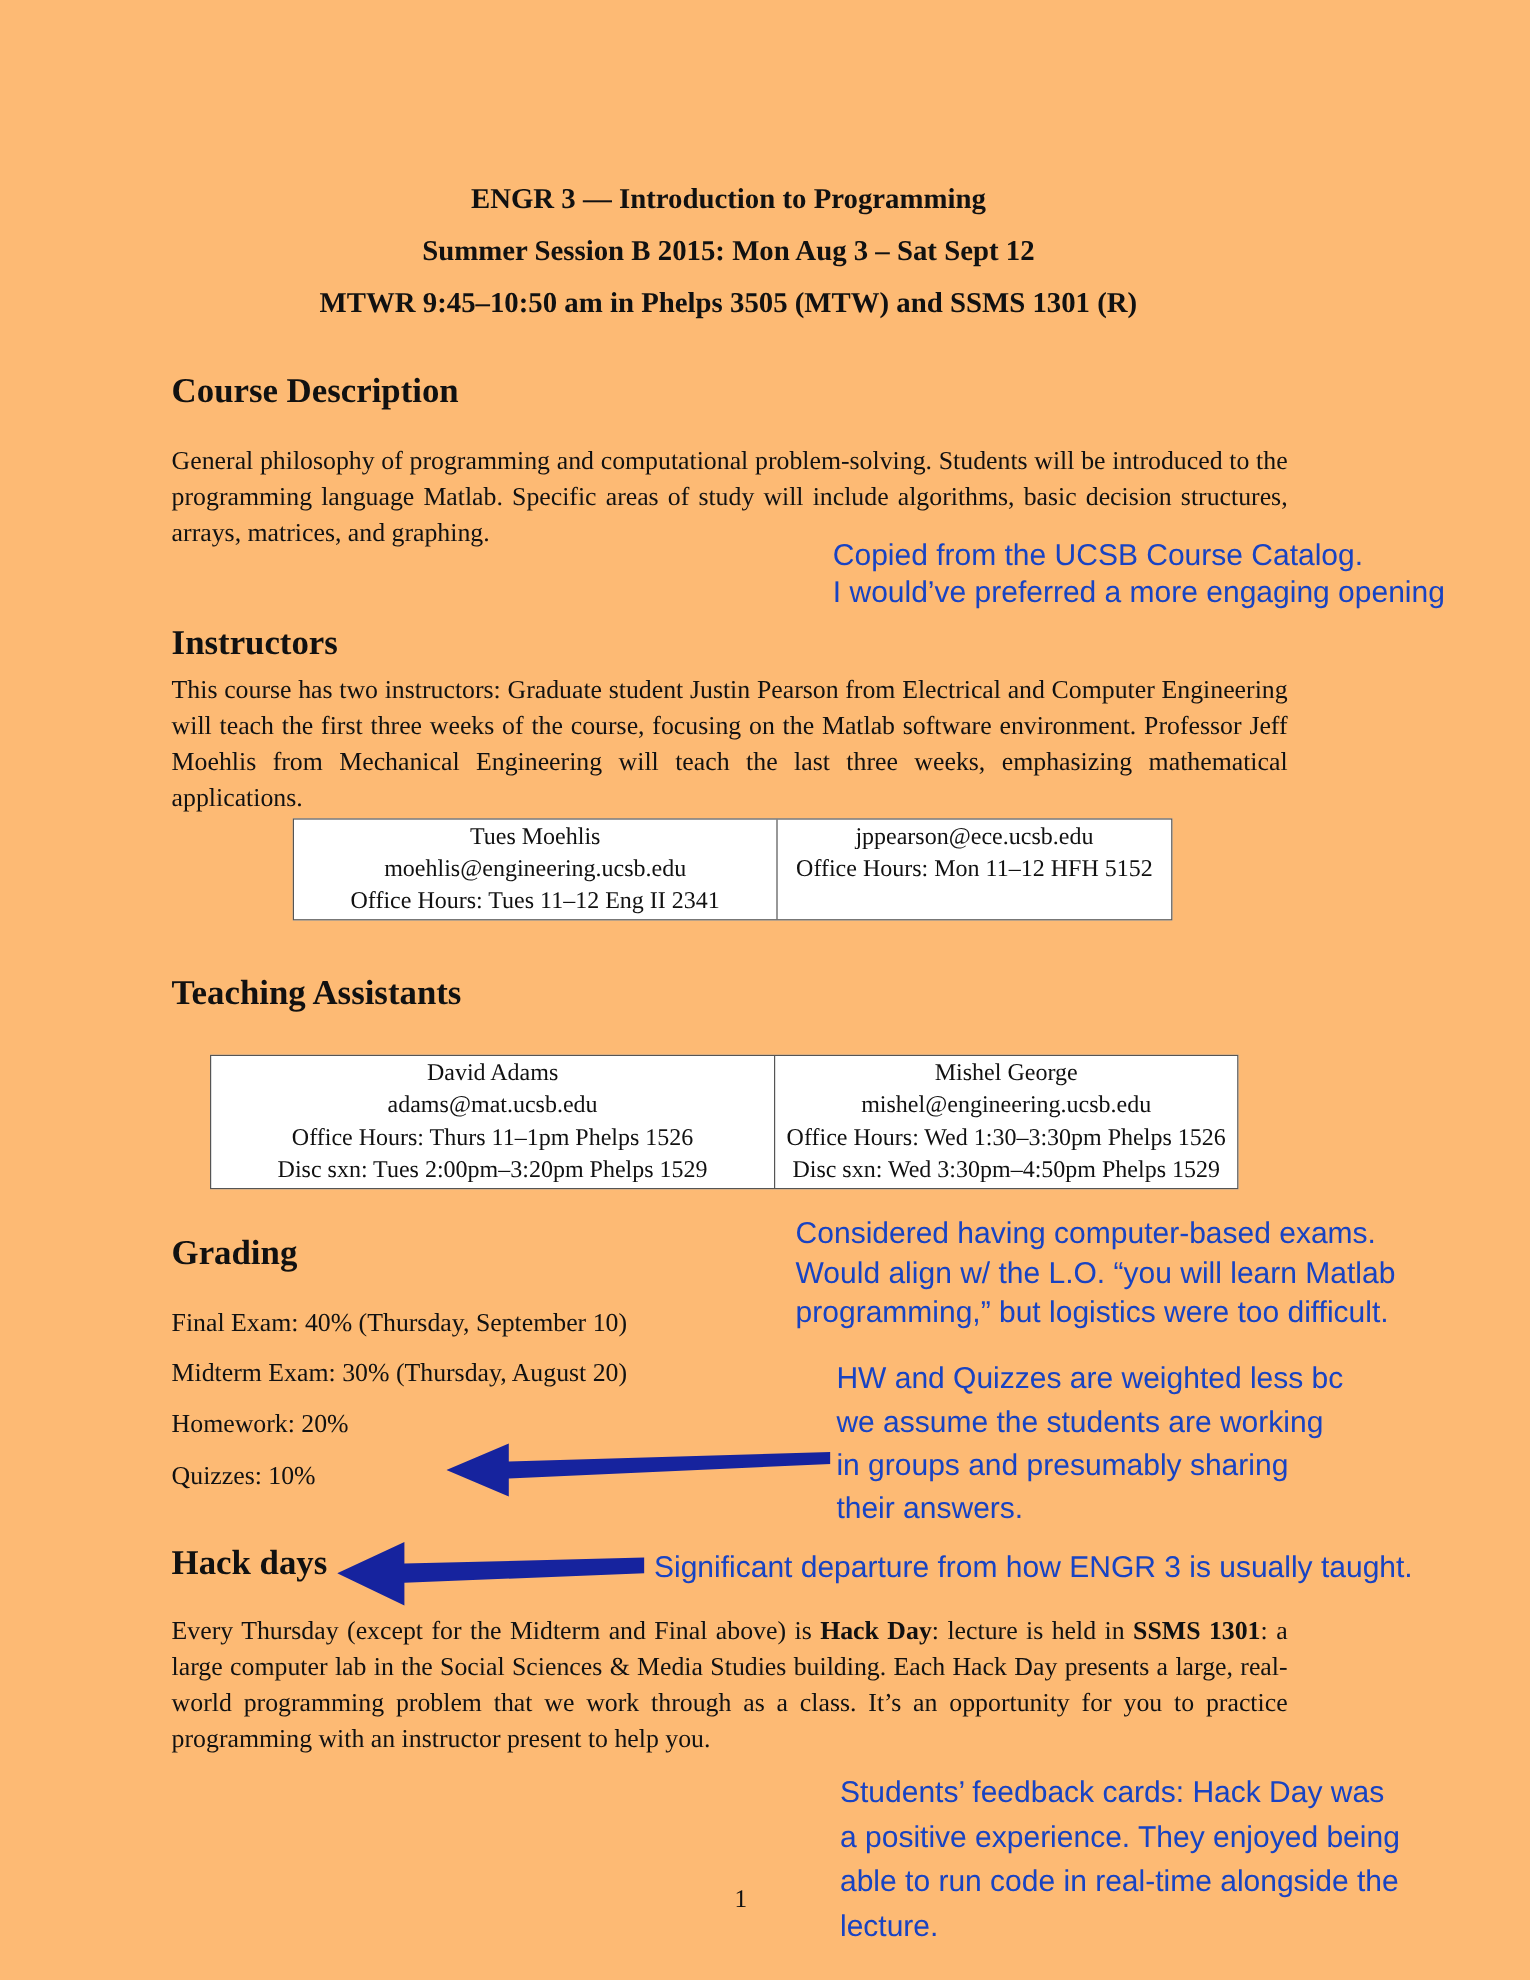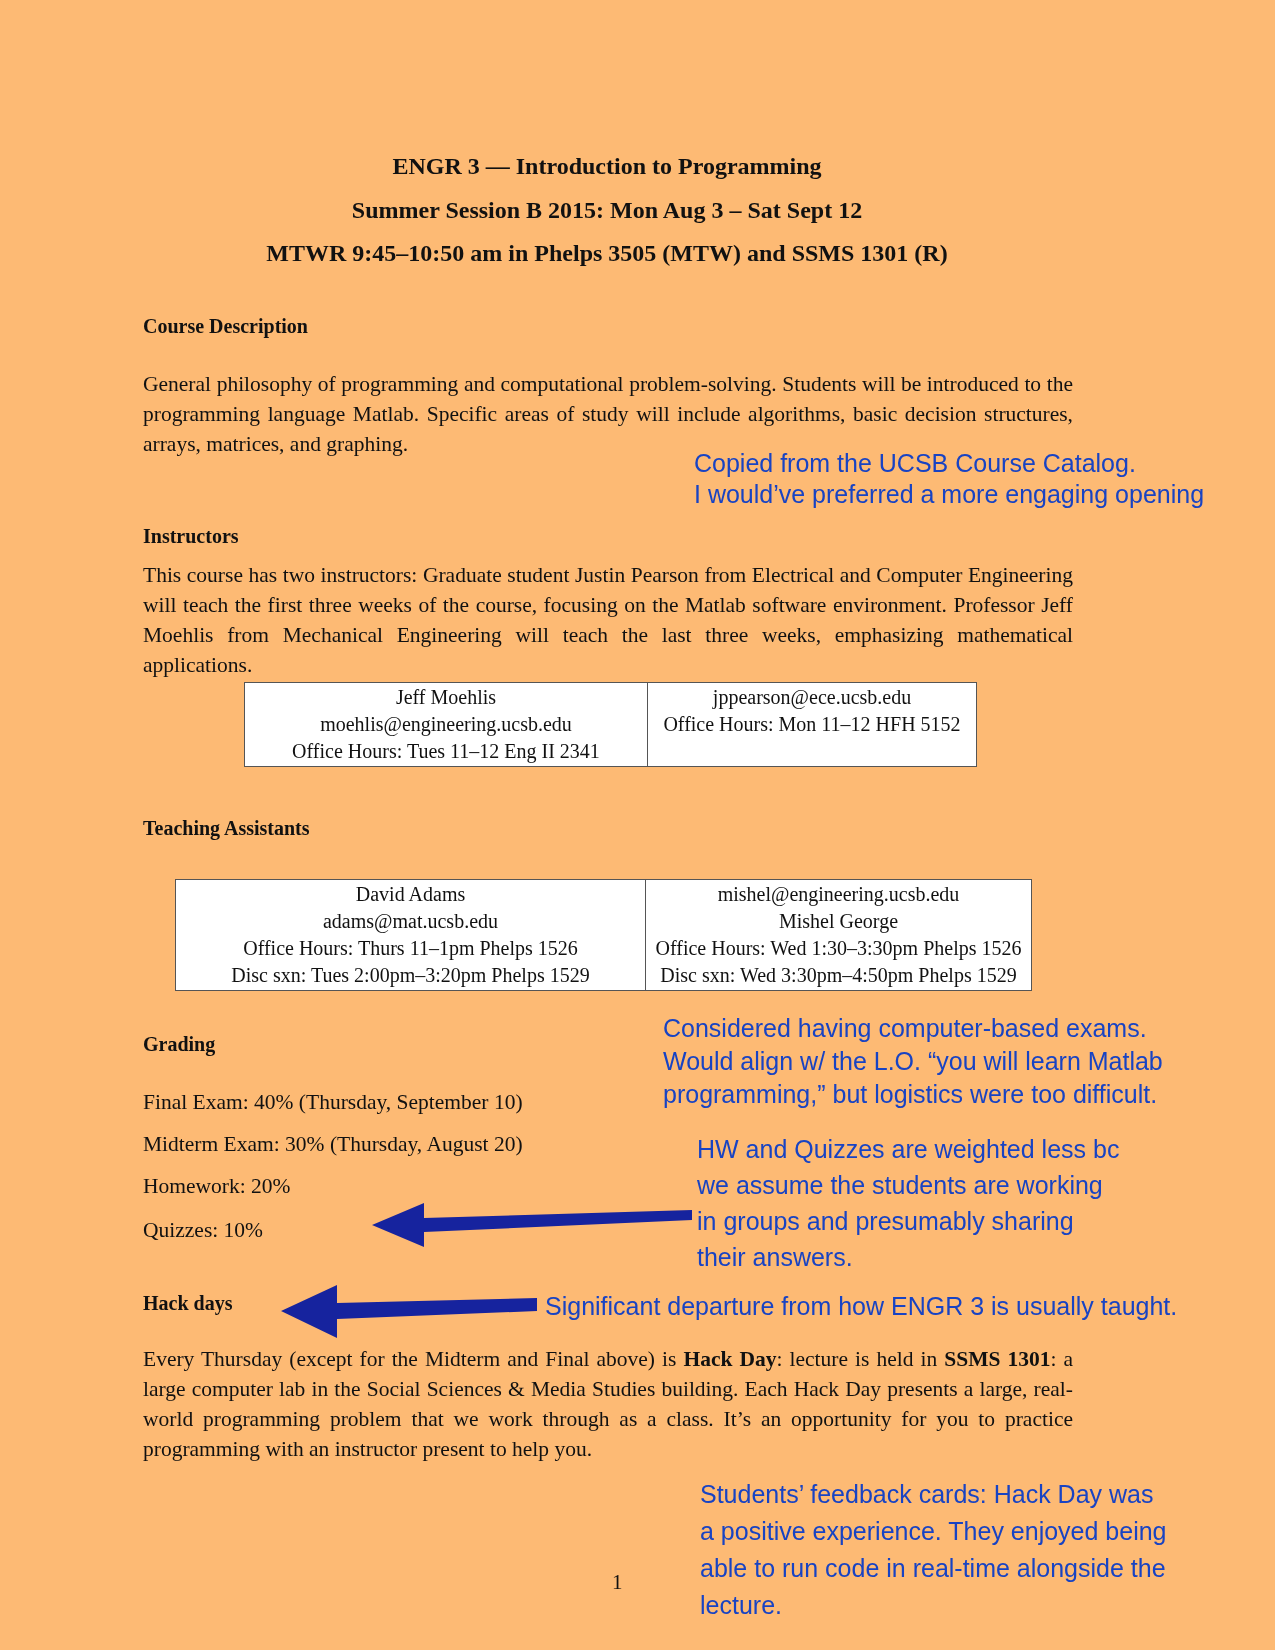--- a/index.html
+++ b/index.html
@@ -11,21 +11,21 @@
     font-family:"Liberation Serif", serif;
     color:#111;
   }
   .abs{position:absolute;}
   .title-line{
     left:0;width:1214px;text-align:center;
     font-weight:bold;font-size:24px;line-height:28px;
   }
   .heading{
     left:143px;
-    font-weight:bold;font-size:20px;line-height:28px;
+    font-weight:bold;font-size:29px;line-height:28px;
   }
   .body-par{
     left:143px;width:930px;
     font-size:21.5px;line-height:30px;
     text-align:justify;
   }
   .grade-line{
     left:143px;width:700px;
     font-size:21.5px;line-height:27px;
   }
@@ -62,42 +62,42 @@
   <div class="abs body-par" style="top:369px;">General philosophy of programming and computational problem-solving. Students will be introduced to the programming language Matlab. Specific areas of study will include algorithms, basic decision structures, arrays, matrices, and graphing.</div>
 
   <div class="abs note" style="left:694px;top:448px;line-height:31px;">Copied from the UCSB Course Catalog.
 I would’ve preferred a more engaging opening</div>
 
   <div class="abs heading" style="top:522px;">Instructors</div>
   <div class="abs body-par" style="top:560px;">This course has two instructors: Graduate student Justin Pearson from Electrical and Computer Engineering will teach the first three weeks of the course, focusing on the Matlab software environment. Professor Jeff Moehlis from Mechanical Engineering will teach the last three weeks, emphasizing mathematical applications.</div>
 
   <div class="abs doc-table" style="left:244px;top:682px;width:731px;grid-template-columns:403px 1fr;">
     <div class="cell first">
-      <div class="tbl-line">Jeff Moehlis</div>
+      <div class="tbl-line">Tues Moehlis</div>
       <div class="tbl-line">moehlis@engineering.ucsb.edu</div>
       <div class="tbl-line">Office Hours: Tues 11–12 Eng II 2341</div>
     </div>
     <div class="cell">
       <div class="tbl-line">jppearson@ece.ucsb.edu</div>
       <div class="tbl-line">Office Hours: Mon 11–12 HFH 5152</div>
     </div>
   </div>
 
   <div class="abs heading" style="top:814px;">Teaching Assistants</div>
 
   <div class="abs doc-table" style="left:175px;top:879px;width:855px;grid-template-columns:470px 1fr;">
     <div class="cell first">
       <div class="tbl-line">David Adams</div>
       <div class="tbl-line">adams@mat.ucsb.edu</div>
       <div class="tbl-line">Office Hours: Thurs 11–1pm Phelps 1526</div>
       <div class="tbl-line">Disc sxn: Tues 2:00pm–3:20pm Phelps 1529</div>
     </div>
     <div class="cell">
+      <div class="tbl-line">Mishel George</div>
       <div class="tbl-line">mishel@engineering.ucsb.edu</div>
-      <div class="tbl-line">Mishel George</div>
       <div class="tbl-line">Office Hours: Wed 1:30–3:30pm Phelps 1526</div>
       <div class="tbl-line">Disc sxn: Wed 3:30pm–4:50pm Phelps 1529</div>
     </div>
   </div>
 
   <div class="abs heading" style="top:1030px;">Grading</div>
   <div class="abs grade-line" style="top:1089px;">Final Exam: 40% (Thursday, September 10)</div>
   <div class="abs grade-line" style="top:1131px;">Midterm Exam: 30% (Thursday, August 20)</div>
   <div class="abs grade-line" style="top:1173px;">Homework: 20%</div>
   <div class="abs grade-line" style="top:1217px;">Quizzes: 10%</div>

